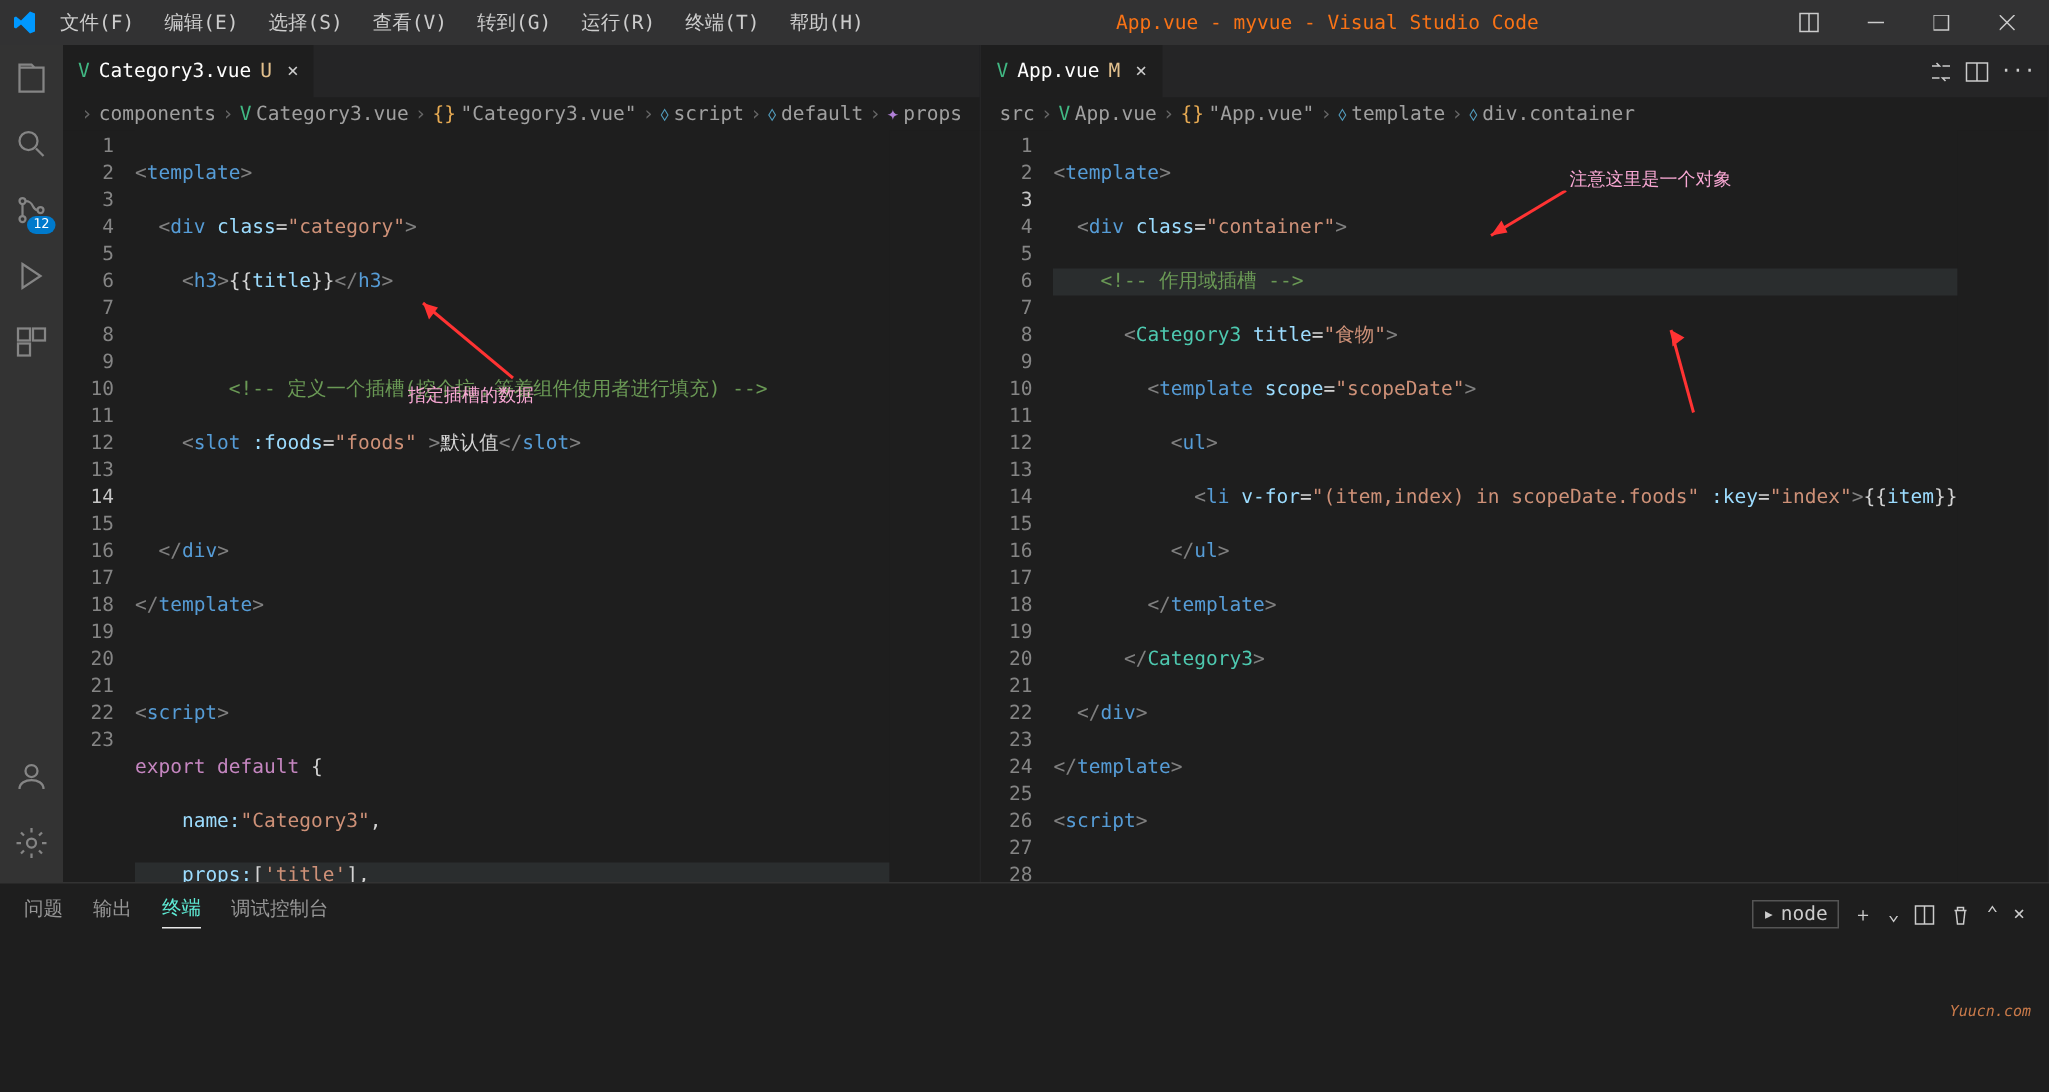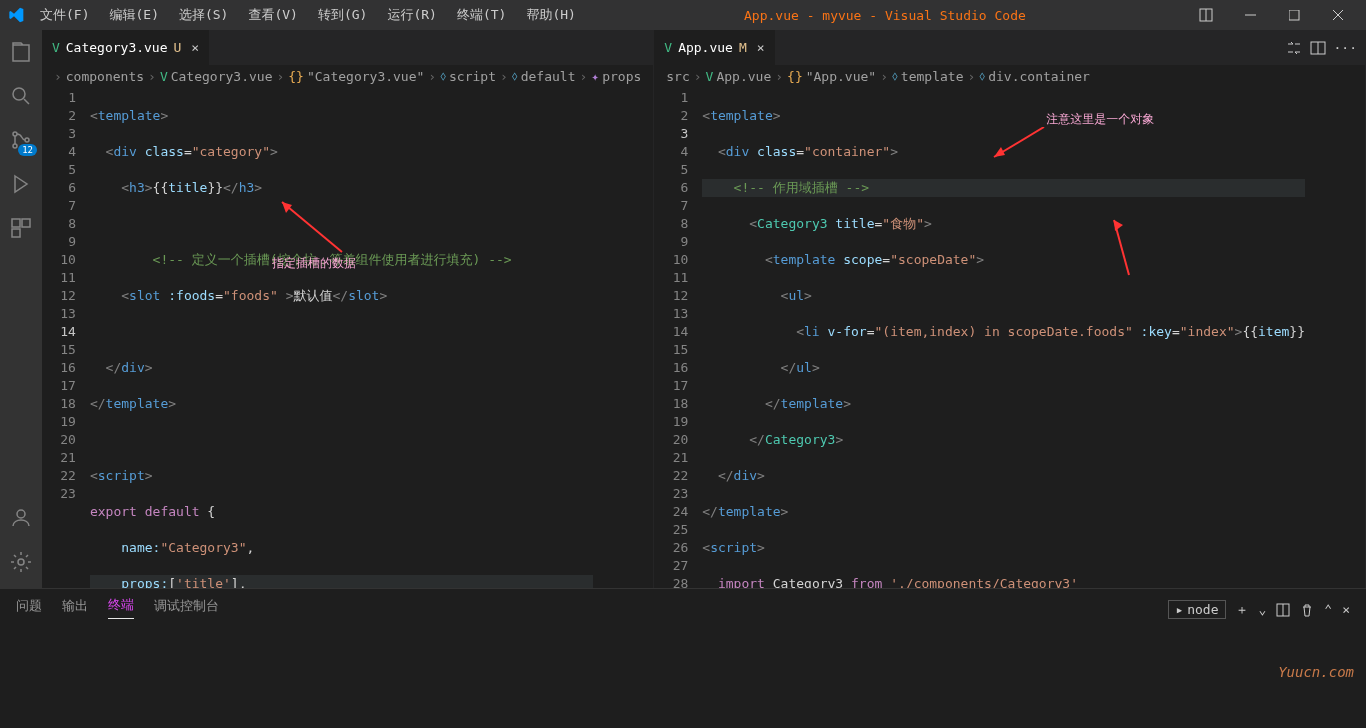--- a/index.html
+++ b/index.html
@@ -47,25 +47,25 @@
 .t-txt{color:#d4d4d4}
 .t-key{color:#c586c0}
 .t-cmt{color:#6a9955}
 .t-op{color:#d4d4d4}
 .minimap{width:60px;background:#1e1e1e;opacity:.6;position:relative}
 .anno{position:absolute;color:#f9a8d4;font-size:12px;font-weight:normal;pointer-events:none}
 .arrow{position:absolute;pointer-events:none}
 .panel{height:140px;background:#1e1e1e;border-top:1px solid #333;display:flex;flex-direction:column}
 .panel-tabs{height:30px;display:flex;align-items:flex-end;padding:0 16px;gap:20px}
 .panel-tabs .pt{color:#969696;cursor:pointer;padding:4px 0}
-.panel-tabs .pt.active{color:#d946ef;border-bottom:1px solid #e7e7e7}
+.panel-tabs .pt.active{color:#5eead4;border-bottom:1px solid #e7e7e7}
 .panel-tabs .pright{margin-left:auto;display:flex;align-items:center;gap:10px;color:#ccc}
 .terminal{flex:1;padding:8px 16px;font-family:Consolas,monospace;color:#ccc;line-height:16px}
 .terminal .link{color:#3794ff;text-decoration:underline}
-.watermark{position:absolute;right:12px;bottom:48px;color:#c97a4a;font-size:14px;font-style:italic}
+.watermark{position:absolute;right:12px;bottom:48px;color:#c97a4a;font-size:10px;font-style:italic}
 svg{display:block}
 </style>
 </head>
 <body>
 
 <div class="titlebar">
   <span class="logo">
     <svg width="16" height="16" viewBox="0 0 24 24">
         <path fill="#0098ff" d="M23 3l-5-2-9 9-5-4-2 1v10l2 1 5-4 9 9 5-2V3z"></path>
       </svg>
@@ -341,21 +341,20 @@
 <div class="row">      <span class="t-tag">&lt;</span><span class="t-comp">Category3</span><span class="t-attr"> title</span><span class="t-op">=</span><span class="t-str">"食物"</span><span class="t-tag">&gt;</span></div>
 <div class="row">        <span class="t-tag">&lt;</span><span class="t-name">template</span><span class="t-attr"> scope</span><span class="t-op">=</span><span class="t-str">"scopeDate"</span><span class="t-tag">&gt;</span></div>
 <div class="row">          <span class="t-tag">&lt;</span><span class="t-name">ul</span><span class="t-tag">&gt;</span></div>
 <div class="row">            <span class="t-tag">&lt;</span><span class="t-name">li</span><span class="t-attr"> v-for</span><span class="t-op">=</span><span class="t-str">"(item,index) in scopeDate.foods"</span><span class="t-attr"> :key</span><span class="t-op">=</span><span class="t-str">"index"</span><span class="t-tag">&gt;</span><span class="t-txt">{{</span><span class="t-attr">item</span><span class="t-txt">}}</span></div>
 <div class="row">          <span class="t-tag">&lt;/</span><span class="t-name">ul</span><span class="t-tag">&gt;</span></div>
 <div class="row">        <span class="t-tag">&lt;/</span><span class="t-name">template</span><span class="t-tag">&gt;</span></div>
 <div class="row">      <span class="t-tag">&lt;/</span><span class="t-comp">Category3</span><span class="t-tag">&gt;</span></div>
 <div class="row">  <span class="t-tag">&lt;/</span><span class="t-name">div</span><span class="t-tag">&gt;</span></div>
 <div class="row"><span class="t-tag">&lt;/</span><span class="t-name">template</span><span class="t-tag">&gt;</span></div>
 <div class="row"><span class="t-tag">&lt;</span><span class="t-name">script</span><span class="t-tag">&gt;</span></div>
-<div class="row">  <span class="t-key">import</span><span class="t-txt"> Category3 </span><span class="t-key">from</span><span class="t-str"> '.</span><span class="t-str">/components/Category3'</span></div>
 
 
 
 
 
 
 
 
 
 

